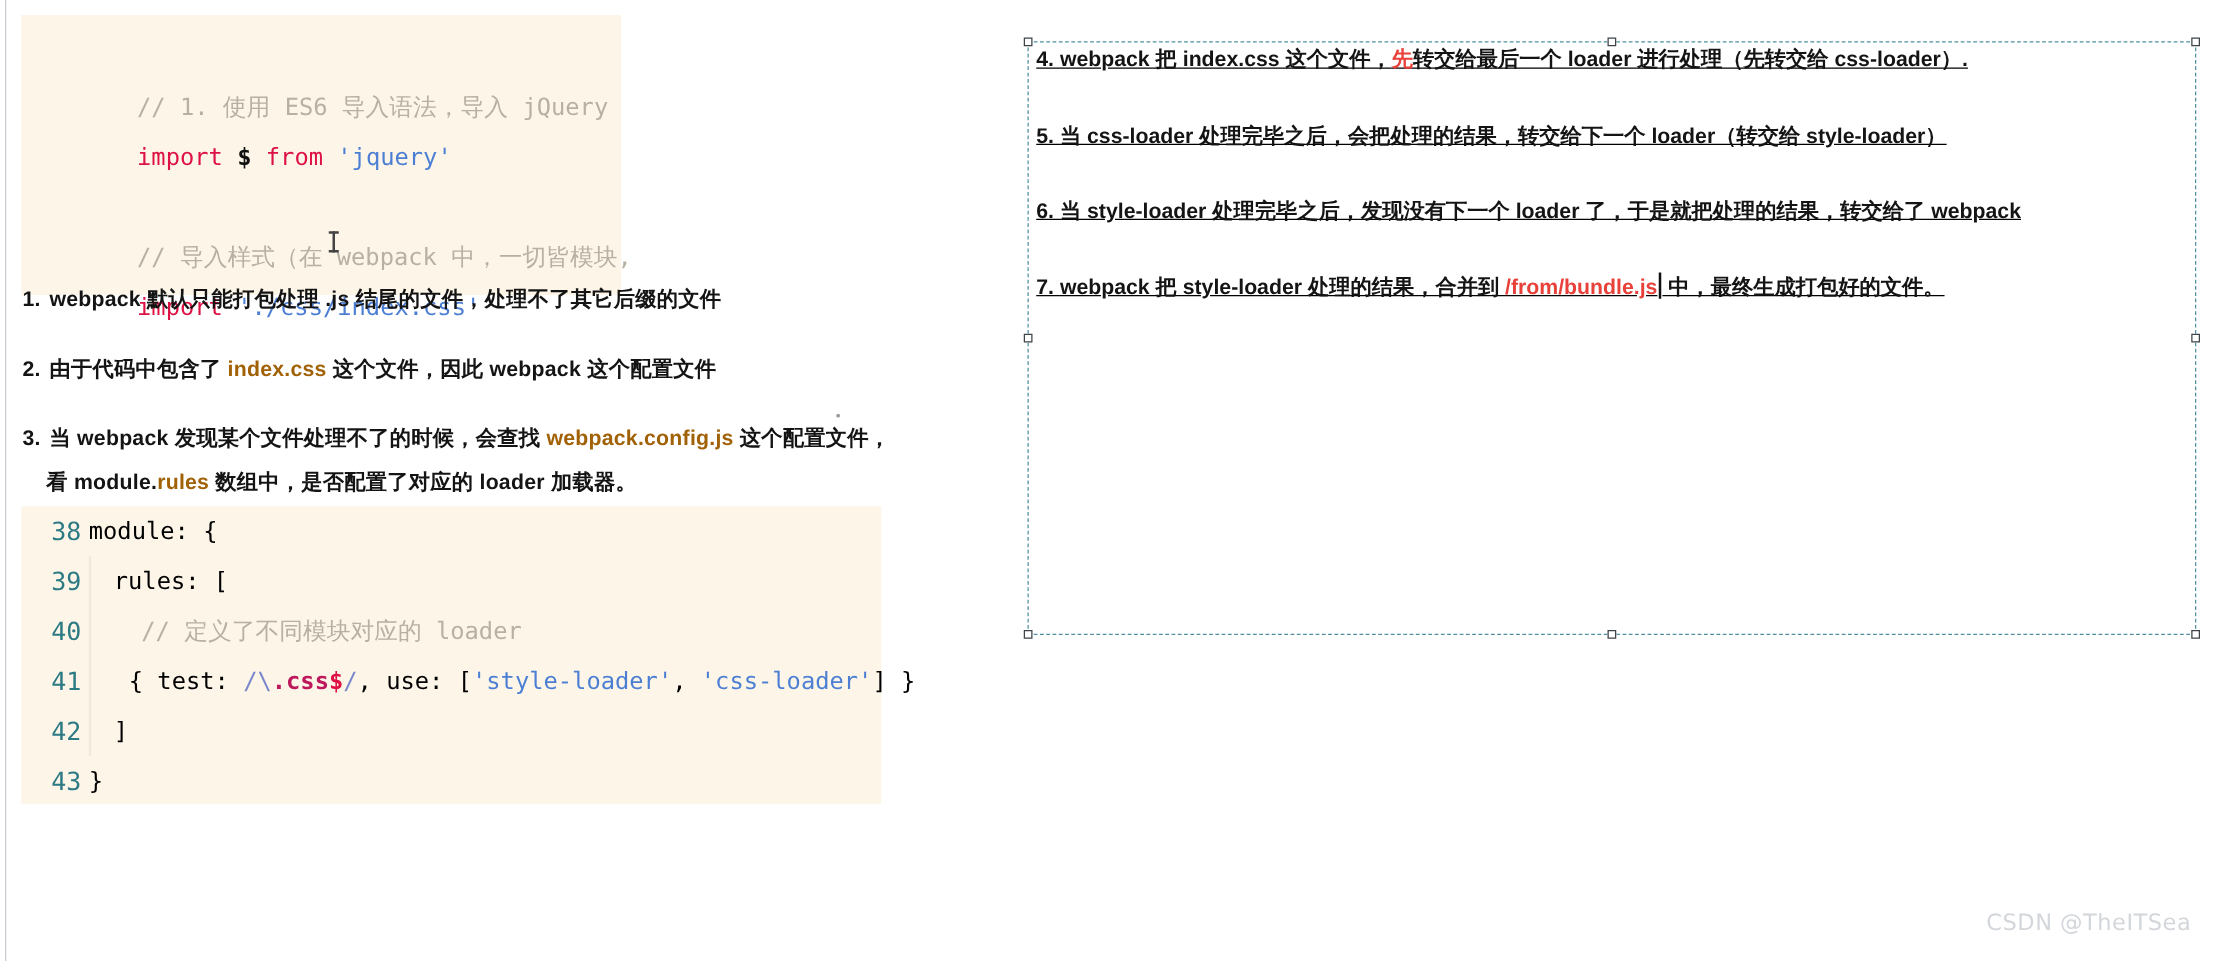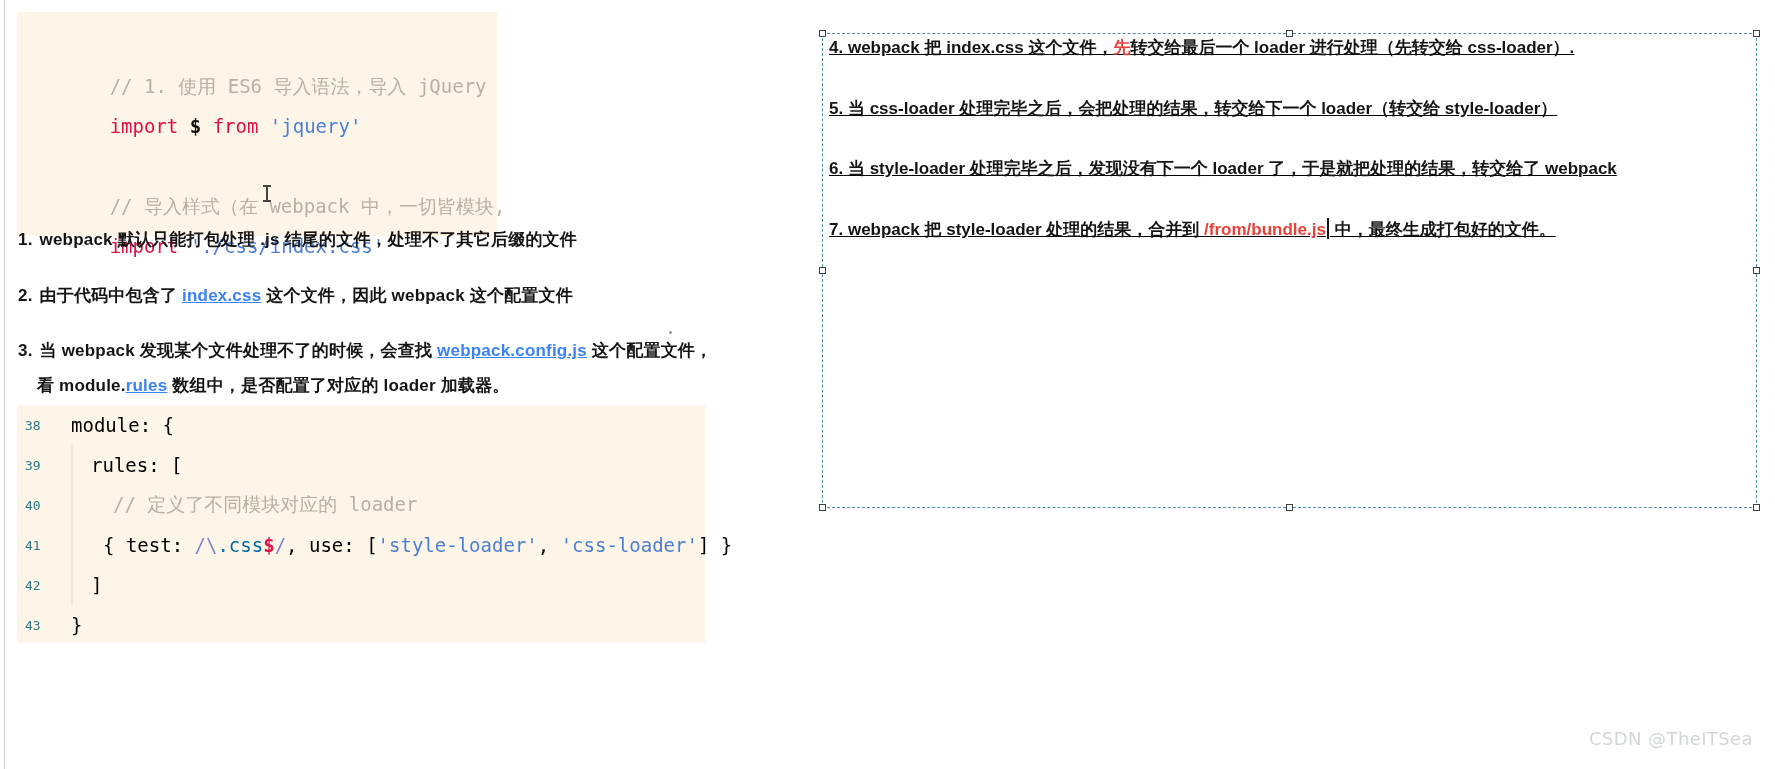--- a/index.html
+++ b/index.html
@@ -91,21 +91,21 @@
   }
   .note {
     font-size: 17px;
     font-weight: bold;
     color: #141414;
     letter-spacing: 0.2px;
     margin-bottom: 31px;
     line-height: 1.45;
   }
   .note .idx { margin-right: 2px; }
-  .note .hl { color: #3b82f6; text-decoration: underline; }
+  .note .hl { color: #a16207; }
   .note .cont {
     display: block;
     padding-left: 19px;
     margin-top: 10px;
   }
 
   .stray-dot {
     position: absolute;
     left: 669px;
     top: 331px;
@@ -128,34 +128,34 @@
     display: flex;
     height: 40px;
     align-items: center;
     font-size: 19px;
     white-space: pre;
   }
   .snippet-bottom .gutter {
     width: 54px;
     flex: 0 0 54px;
     text-align: left;
-    padding-left: 8px;
+    padding-left: 24px;
     box-sizing: border-box;
     color: #2c7a84;
-    font-size: 13px;
+    font-size: 20px;
   }
   .snippet-bottom .indent-guide {
     width: 2px;
     flex: 0 0 2px;
     align-self: stretch;
     background: rgba(0,0,0,0.05);
     margin-right: 18px;
   }
   .regex { color: #7a86cc; }
-  .regex-dot { color: #0369a1; }
+  .regex-dot { color: #be185d; font-weight: bold; }
   .regex-dollar { color: #d14; font-weight: bold; }
 
   
   .selection-box {
     position: absolute;
     left: 822px;
     top: 33px;
     width: 935px;
     height: 475px;
     border: 1px dashed #4f8fa0;

